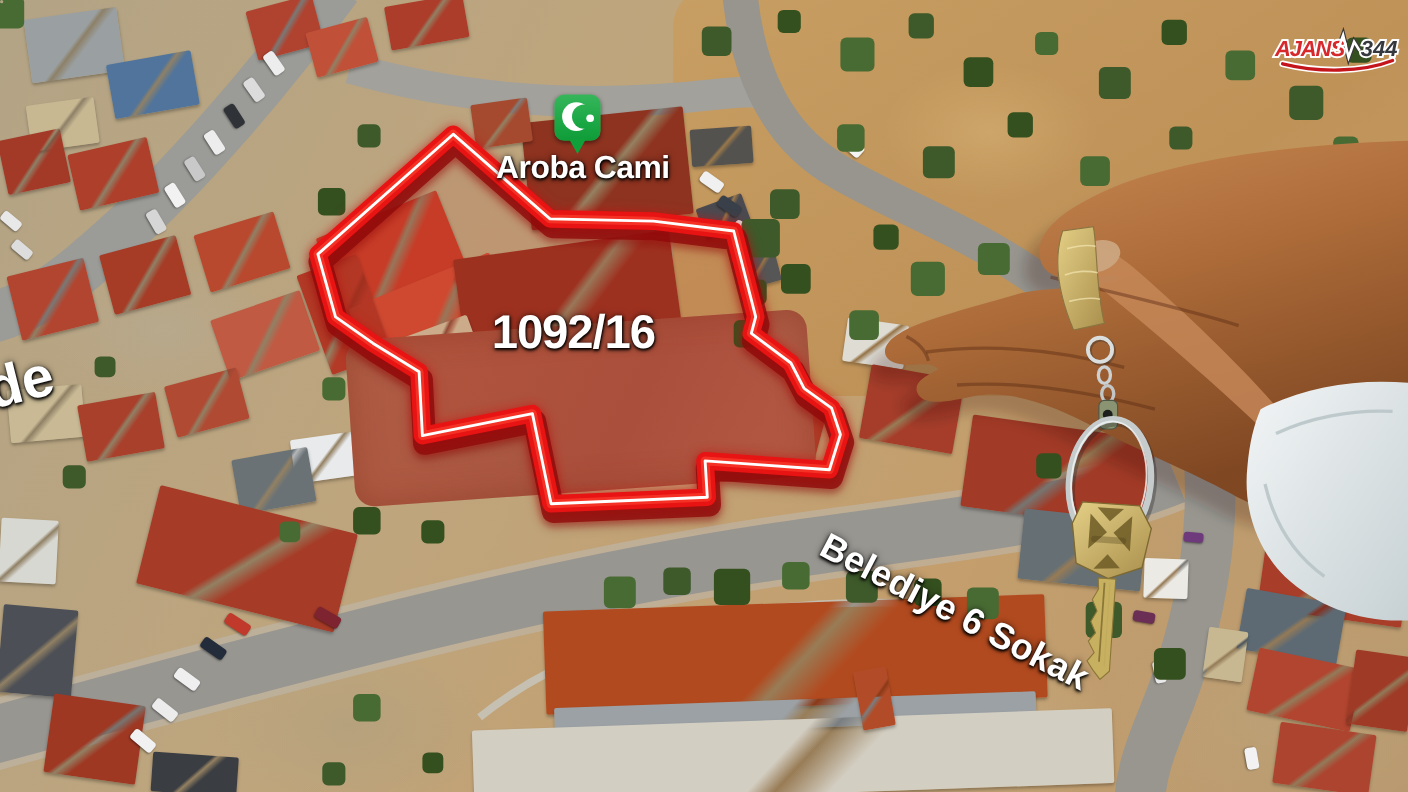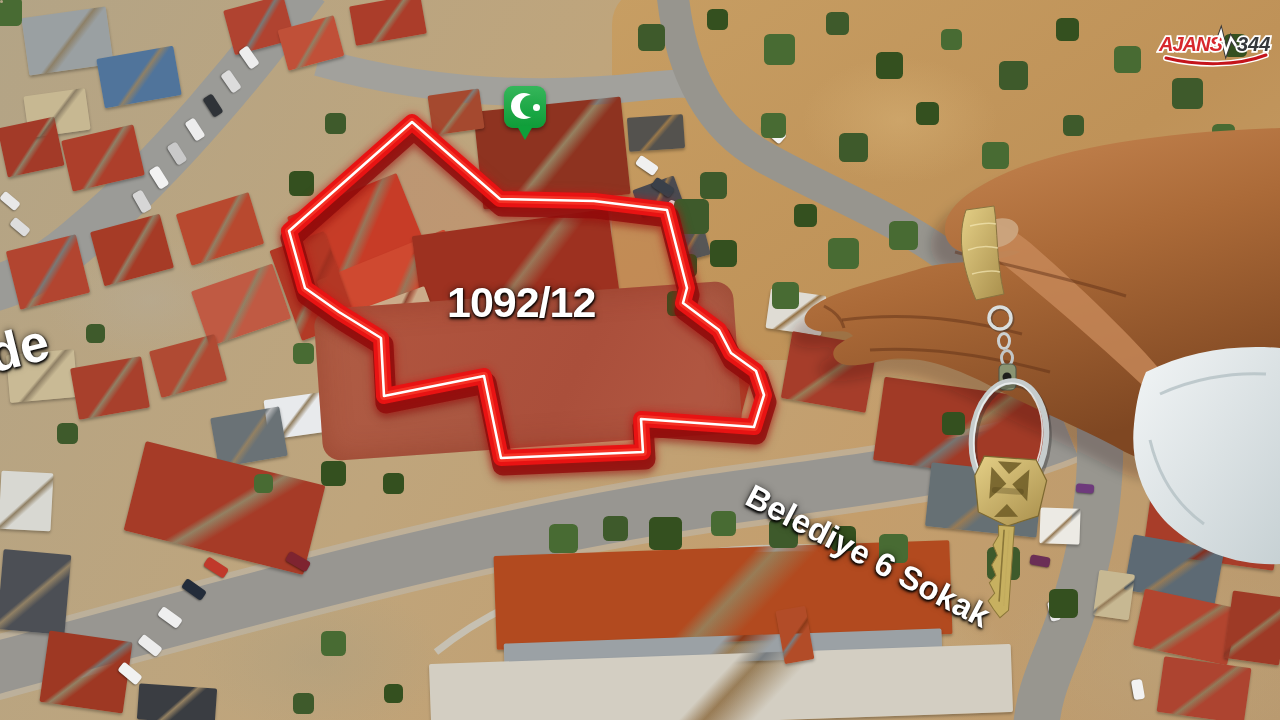--- a/index.html
+++ b/index.html
@@ -148,21 +148,22 @@
   </svg>
 
   <div id="pin">
     <span class="tail"></span>
     <span class="cres">
         <i></i>
       </span>
     <span class="dot"></span>
   </div>
 
-  <div class="lbl" id="parcel-label">1092/12</div>
+  <div class="lbl" id="poi-label">Aroba Cami</div>
+  <div class="lbl" id="parcel-label">1092/16</div>
   <div class="lbl" id="street-label">Belediye 6 Sokak</div>
   <div class="lbl" id="street-partial">de</div>
 
   <svg style="position:absolute;left:780px;top:90px;" width="500" height="540" viewBox="780 90 500 540">
     <defs>
       <linearGradient id="skin" x1="0" y1="0" x2="0.4" y2="1">
         <stop offset="0" stop-color="#cd8e58"></stop>
           <stop offset=".5" stop-color="#ab6a38"></stop>
           <stop offset="1" stop-color="#7f4722"></stop>
       </linearGradient>

